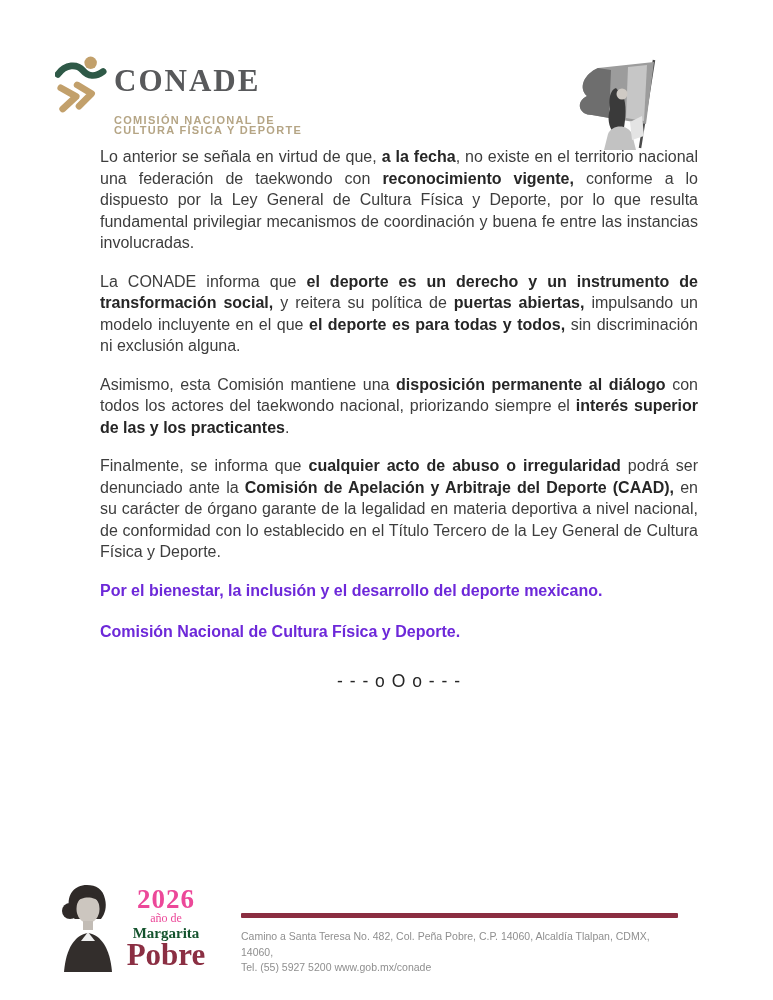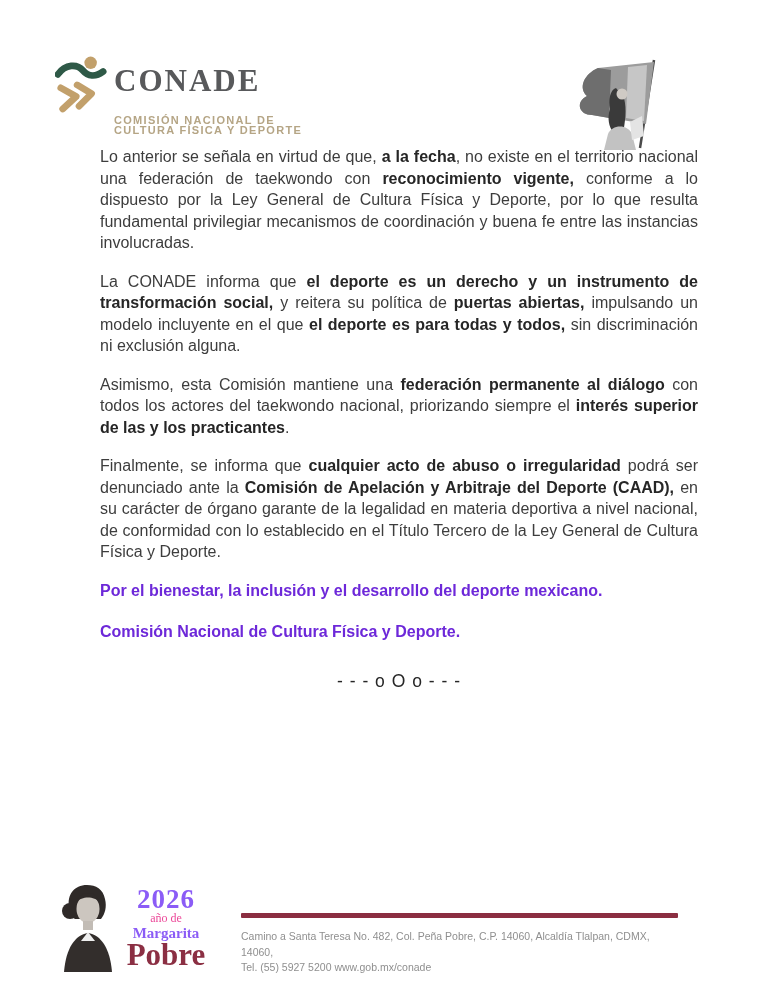--- a/index.html
+++ b/index.html
@@ -136,42 +136,42 @@
       <circle cx="58" cy="42" r="5.5" fill="#cfcac4"></circle>
       <path d="M44,82 C48,72 64,72 68,82 L72,98 L40,98 Z" fill="#c2c2c2"></path>
       <path d="M66,70 L78,64 L80,84 L68,88 Z" fill="#e4e4e4"></path>
     </svg>
   </div>
 
   <div class="body-text">
 
     <p class="para"><span>Lo anterior se señala en virtud de que, </span><span class="b">a la fecha</span><span>, no existe en el territorio nacional una federación de taekwondo con </span><span class="b">reconocimiento vigente,</span><span> conforme a lo dispuesto por la Ley General de Cultura Física y Deporte, por lo que resulta fundamental privilegiar mecanismos de coordinación y buena fe entre las instancias involucradas.</span></p>
       <p class="para"><span>La CONADE informa que </span><span class="b">el deporte es un derecho y un instrumento de transformación social,</span><span> y reitera su política de </span><span class="b">puertas abiertas,</span><span> impulsando un modelo incluyente en el que </span><span class="b">el deporte es para todas y todos,</span><span> sin discriminación ni exclusión alguna.</span></p>
-      <p class="para"><span>Asimismo, esta Comisión mantiene una </span><span class="b">federación permanente al diálogo</span><span> con todos los actores del taekwondo nacional, priorizando siempre el </span><span class="b">interés superior de las y los practicantes</span><span>.</span></p>
+      <p class="para"><span>Asimismo, esta Comisión mantiene una </span><span class="b">disposición permanente al diálogo</span><span> con todos los actores del taekwondo nacional, priorizando siempre el </span><span class="b">interés superior de las y los practicantes</span><span>.</span></p>
       <p class="para"><span>Finalmente, se informa que </span><span class="b">cualquier acto de abuso o irregularidad</span><span> podrá ser denunciado ante la </span><span class="b">Comisión de Apelación y Arbitraje del Deporte (CAAD),</span><span> en su carácter de órgano garante de la legalidad en materia deportiva a nivel nacional, de conformidad con lo establecido en el Título Tercero de la Ley General de Cultura Física y Deporte.</span></p>
       <p class="closing">Por el bienestar, la inclusión y el desarrollo del deporte mexicano.</p>
       <p class="closing">Comisión Nacional de Cultura Física y Deporte.</p>
       <div class="end-marker">- - - o O o - - -</div>
   </div>
 
   <div class="footer">
     <svg class="portrait" viewBox="0 0 64 92">
       <circle cx="15" cy="31" r="8" fill="#2f2a28"></circle>
       <path d="M32,5 C19,5 12,15 14,27 C14,33 17,37 20,39 L46,39 C50,34 52,27 50,19 C48,9 41,5 32,5 Z" fill="#2f2a28"></path>
       <ellipse cx="33" cy="29" rx="11.5" ry="14" fill="#ccc6bf"></ellipse>
       <path d="M22,22 C26,16 40,16 44,22 C44,18 40,13 33,13 C26,13 22,18 22,22 Z" fill="#2f2a28"></path>
       <rect x="28" y="41" width="10" height="9" fill="#c2bcb5"></rect>
       <path d="M9,92 C11,68 20,55 33,53 C46,55 55,68 57,92 Z" fill="#332e2c"></path>
       <path d="M33,52 L26,61 L40,61 Z" fill="#efefef"></path>
     </svg>
 
     <div class="year-logo">
-      <div class="year" style="color: #8b5cf6;">2026</div>
+      <div class="year" style="color: #ec4899;">2026</div>
       <div class="anio" style="color: #ec4899;">año de</div>
-      <div class="marg" style="color: #8b5cf6;">Margarita</div>
+      <div class="marg" style="color: #14532d;">Margarita</div>
       <div class="maza" style="color: rgb(139, 47, 67);">Pobre</div>
     </div>
 
     <div class="footer-right">
       <div class="rule" style="background: rgb(139, 46, 65);"></div>
       <div class="address">
         <div>Camino a Santa Teresa No. 482, Col. Peña Pobre, C.P. 14060, Alcaldía Tlalpan, CDMX, 14060,</div>
         <div>Tel. (55) 5927 5200  www.gob.mx/conade</div>
       </div>
     </div>

